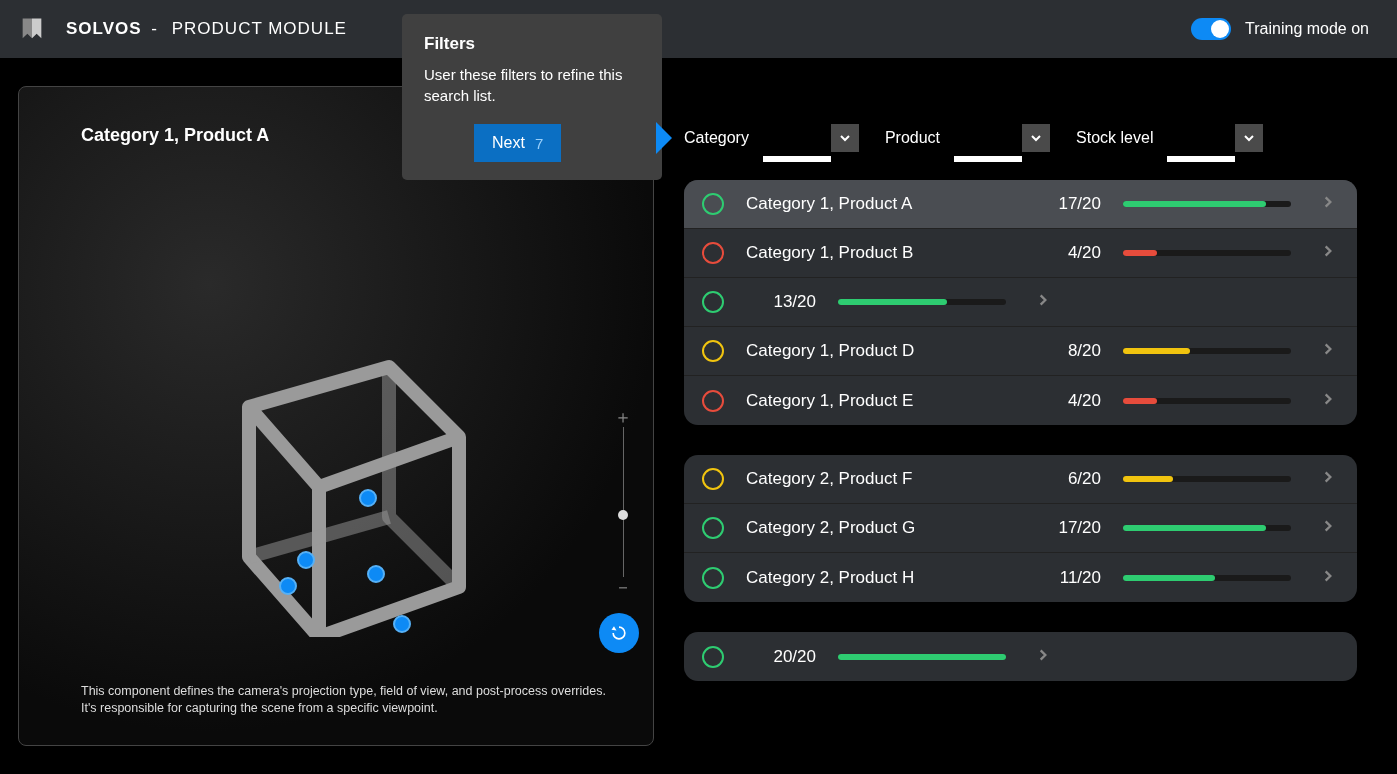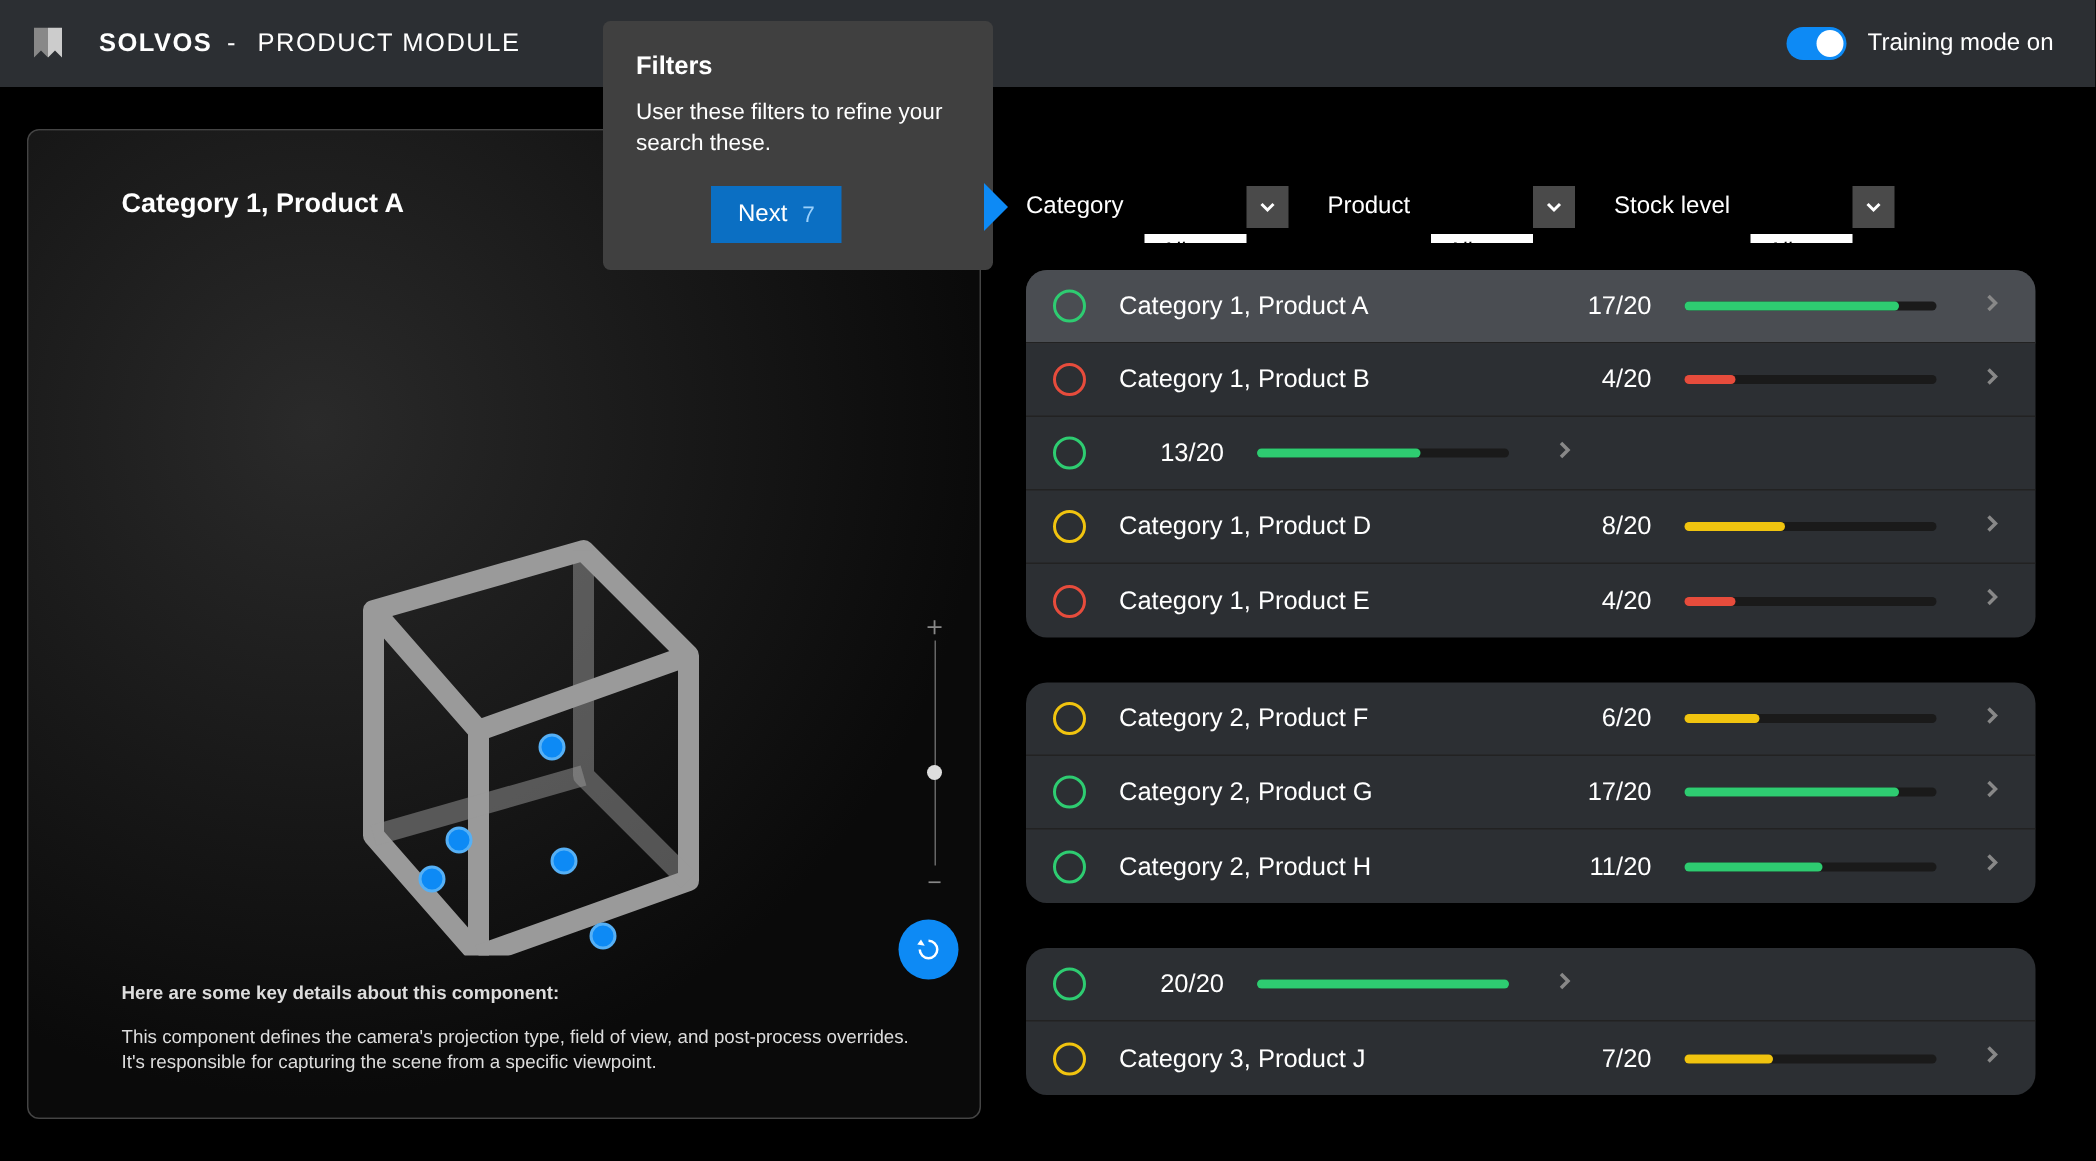--- a/index.html
+++ b/index.html
@@ -247,21 +247,21 @@
   </div>
   <div class="spacer"></div>
   <div class="toggle">
     <div class="knob"></div>
   </div>
   <div class="training-label">Training mode on</div>
 </div>
 
 <div class="tooltip">
   <div class="tt-title">Filters</div>
-  <div class="tt-body">User these filters to refine your search these.</div>
+  <div class="tt-body">User these filters to refine this search list.</div>
   <div class="tt-next">
     <span>Next</span>
     <span class="tt-step">7</span>
   </div>
 </div>
 
 <div class="main">
 
   <div class="viewer">
     <div class="viewer-title">Category 1, Product A</div>
@@ -292,21 +292,20 @@
     </div>
 
     <div class="reset-btn">
       <svg width="20" height="20" viewBox="0 0 24 24">
         <path d="M12 5 A7 7 0 1 1 5 12" stroke="#fff" stroke-width="2" fill="none"></path>
         <path d="M3 8 L6 4 L9 9 Z" fill="#fff"></path>
       </svg>
     </div>
 
     <div class="viewer-desc">
-      <div class="d1">Here are some key details about this component:</div>
       <div class="d2">This component defines the camera's projection type, field of view, and post-process overrides. It's responsible for capturing the scene from a specific viewpoint.</div>
     </div>
   </div>
 
   <div class="right">
 
     <div class="filters">
       <span class="flabel">Category</span>
       <div class="select">
         <div class="sval">All</div>
@@ -434,27 +433,16 @@
           <div class="row">
             <div class="status" style="border-color:#2ecc71"></div>
             <div class="count">20/20</div>
             <div class="bar">
               <div class="fill" style="width:100%;background:#2ecc71"></div>
             </div>
             <div class="chev"><svg width="14" height="14" viewBox="0 0 12 12">
                 <path d="M4 2 L8 6 L4 10" stroke="#888" stroke-width="2" fill="none"></path>
               </svg></div>
           </div>
-          <div class="row">
-            <div class="status" style="border-color:#f1c40f"></div>
-            <div class="name">Category 3, Product J</div>
-            <div class="count">7/20</div>
-            <div class="bar">
-              <div class="fill" style="width:35%;background:#f1c40f"></div>
-            </div>
-            <div class="chev"><svg width="14" height="14" viewBox="0 0 12 12">
-                <path d="M4 2 L8 6 L4 10" stroke="#888" stroke-width="2" fill="none"></path>
-              </svg></div>
-          </div>
         </div>
       </div>
   </div>
 </div>
 
 </body></html>

